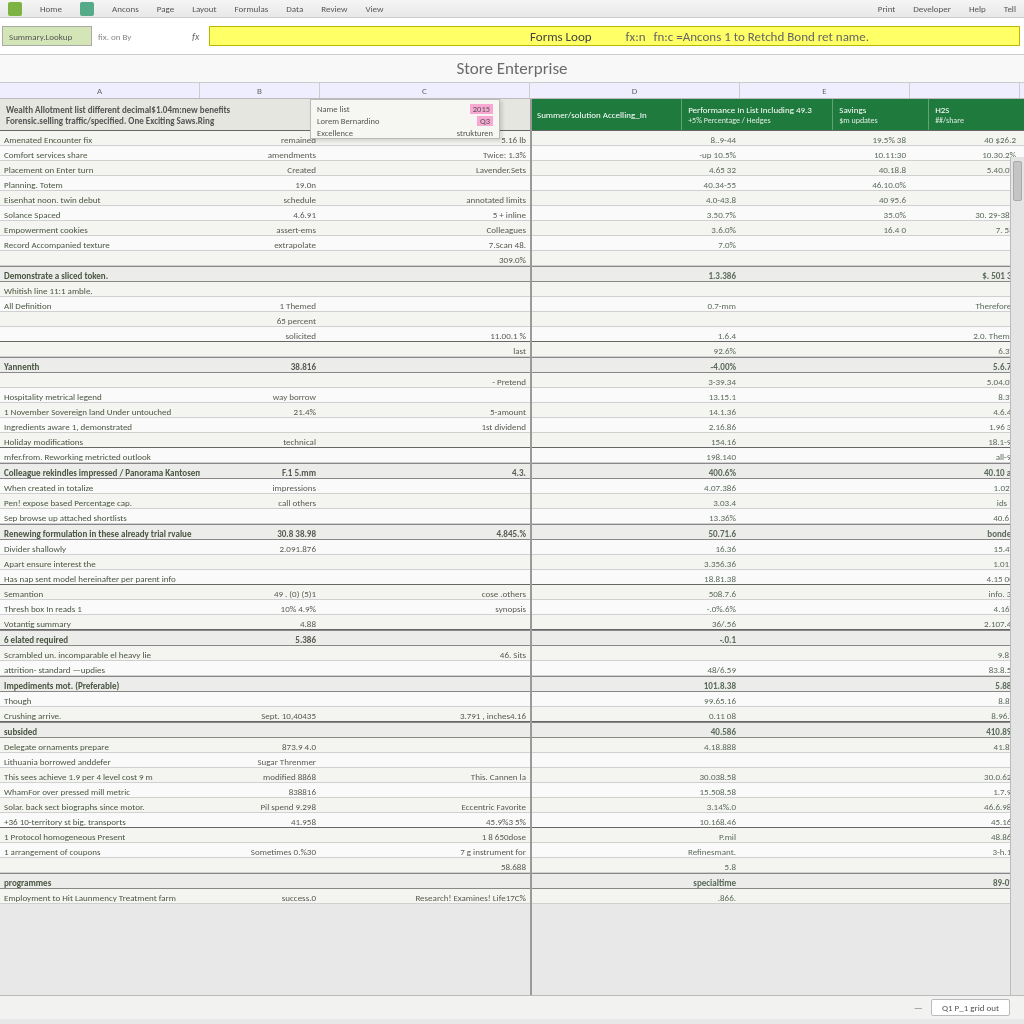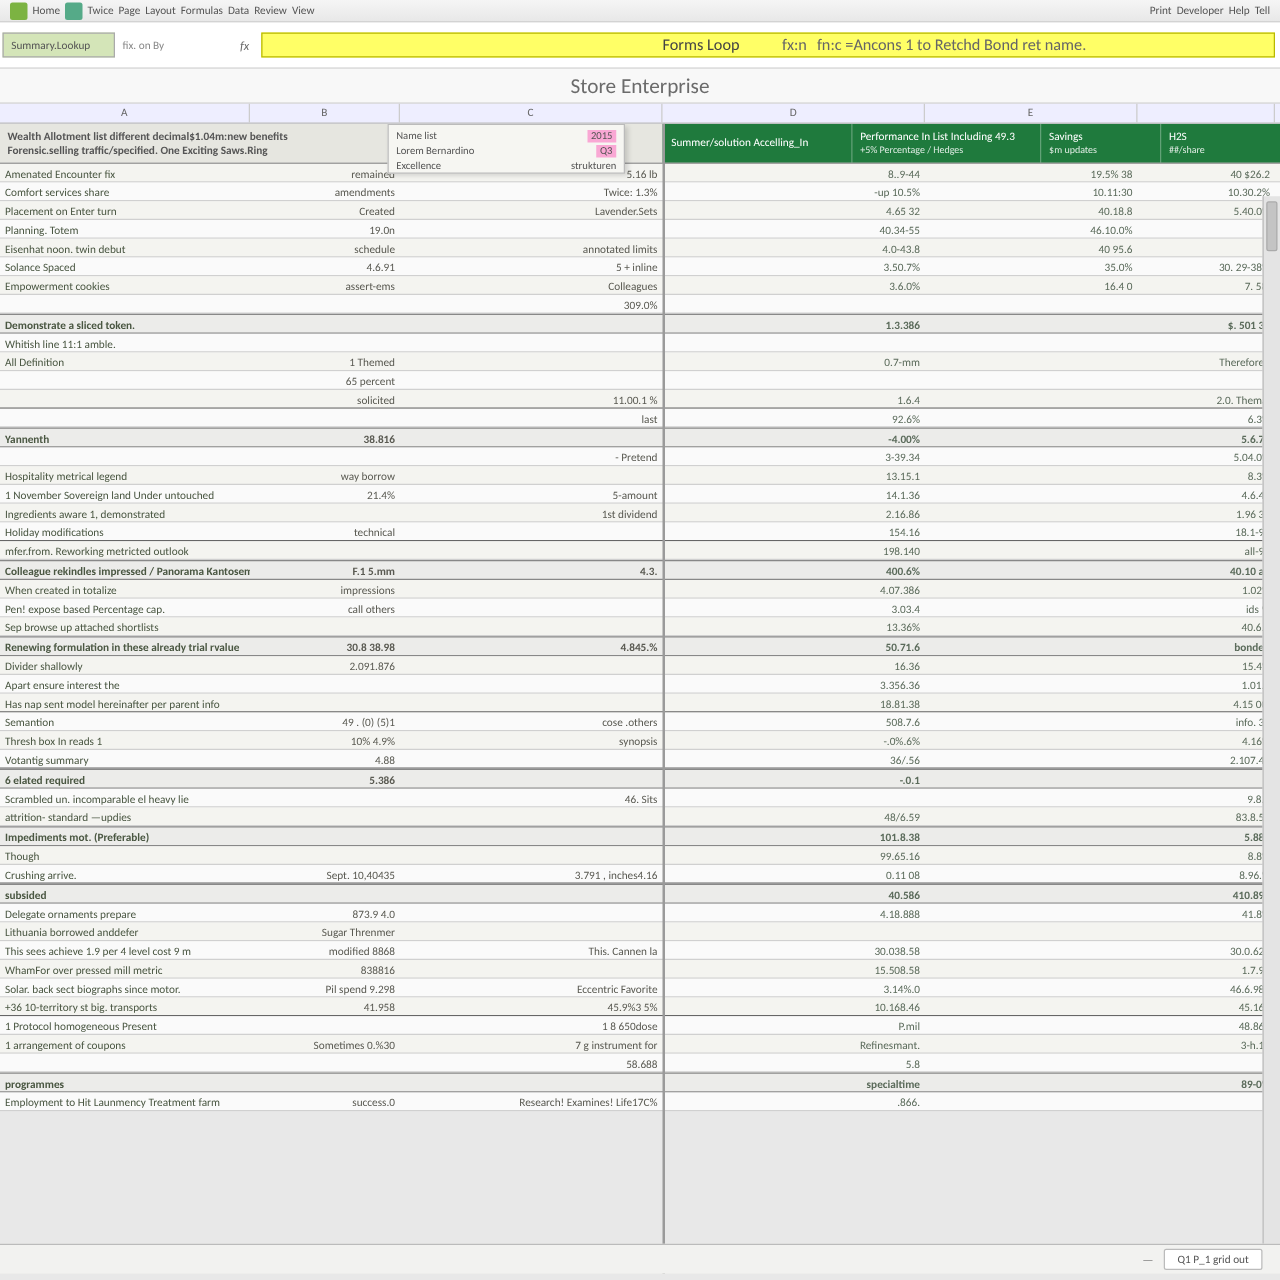--- a/index.html
+++ b/index.html
@@ -1,17 +1,17 @@
 <!DOCTYPE html>
 <html><head>
 <meta charset="utf-8">
 <style>
 * { box-sizing: border-box; margin: 0; padding: 0; }
 body { font-family: Calibri, Arial, sans-serif; font-size: 10px; background: #e8e8e8; width: 1024px; height: 1024px; overflow: hidden; color: #444; }
-.toolbar { height: 18px; background: linear-gradient(#f5f5f5,#e8e8e8); display: flex; align-items: center; gap: 4px; padding: 0 8px; font-size: 9px; color: #555; border-bottom: 1px solid #ccc; }
+.toolbar { height: 18px; background: linear-gradient(#f5f5f5,#e8e8e8); display: flex; align-items: center; gap: 18px; padding: 0 8px; font-size: 9px; color: #555; border-bottom: 1px solid #ccc; }
 .toolbar span { cursor: default; }
 .toolbar-icon { width: 14px; height: 14px; background: #7cb342; border-radius: 2px; display:inline-block; }
 .toolbar-icon2 { width: 14px; height: 14px; background: #5a8; border-radius: 2px; display:inline-block; }
 .ribbon-row { height: 37px; background: #fff; display:flex; align-items:center; border-bottom:1px solid #ccc; }
 .name-box { width: 90px; padding: 0 6px; height:20px; display:flex; align-items:center; background:#d4e5b8; border:1px solid #aaa; font-size:9px; color:#555; margin-left:2px;}
 .fx-label { padding:0 10px; color:#6a6a6a; font-style:italic; font-size:10px;}
 .formula-input { flex:1; height:20px; background:#ffff66; border:1px solid #b8b800; display:flex; align-items:center; padding:0 6px; font-size:13px; color:#555; margin-right:4px;}
 .formula-input .left{ color:#444; }
 .formula-input .gap{ flex:1; }
 .formula-input .mid{ color:#666; padding:0 4px; }
@@ -46,21 +46,21 @@
 .scroll-r{ position:absolute; right:0; top:58px; bottom:24px; width:14px; background:#e4e4e4; border-left:1px solid #bbb;}
 .scroll-r .thumb{ position:absolute; left:2px; right:2px; top:4px; height:40px; background:#c4c4c4; border:1px solid #aaa; border-radius:2px;}
 </style>
 </head>
 <body>
 
 <div class="toolbar">
   <span class="toolbar-icon"></span>
   <span>Home</span>
   <span class="toolbar-icon2"></span>
-  <span>Twice</span>
+  <span>Ancons</span>
   <span>Page</span>
   <span>Layout</span>
   <span>Formulas</span>
   <span>Data</span>
   <span>Review</span>
   <span>View</span>
   <span style="flex:1"></span>
   <span>Print</span>
   <span>Developer</span>
   <span>Help</span>
@@ -170,20 +170,28 @@
       </div>
       <div class="row">
         <div class="cell a">Empowerment cookies</div>
         <div class="cell b">assert-ems</div>
         <div class="cell c">Colleagues</div>
         <div class="cell d">3.6.0%</div>
         <div class="cell e">16.4 0</div>
         <div class="cell f">7. 58.</div>
       </div>
       <div class="row">
+        <div class="cell a">Record Accompanied texture</div>
+        <div class="cell b">extrapolate</div>
+        <div class="cell c">7.Scan 48.</div>
+        <div class="cell d">7.0%</div>
+        <div class="cell e"></div>
+        <div class="cell f"></div>
+      </div>
+      <div class="row">
         <div class="cell a"></div>
         <div class="cell b"></div>
         <div class="cell c">309.0%</div>
         <div class="cell d"></div>
         <div class="cell e"></div>
         <div class="cell f"></div>
       </div>
       <div class="row section">
         <div class="cell a">Demonstrate a sliced token.</div>
         <div class="cell b"></div>

